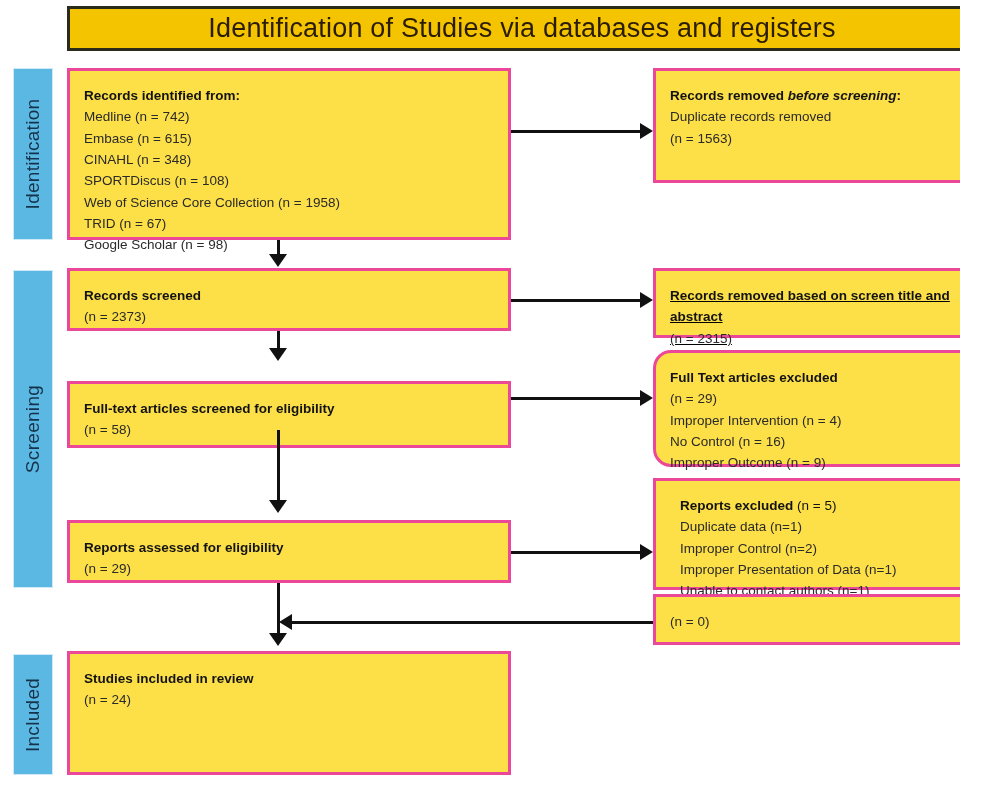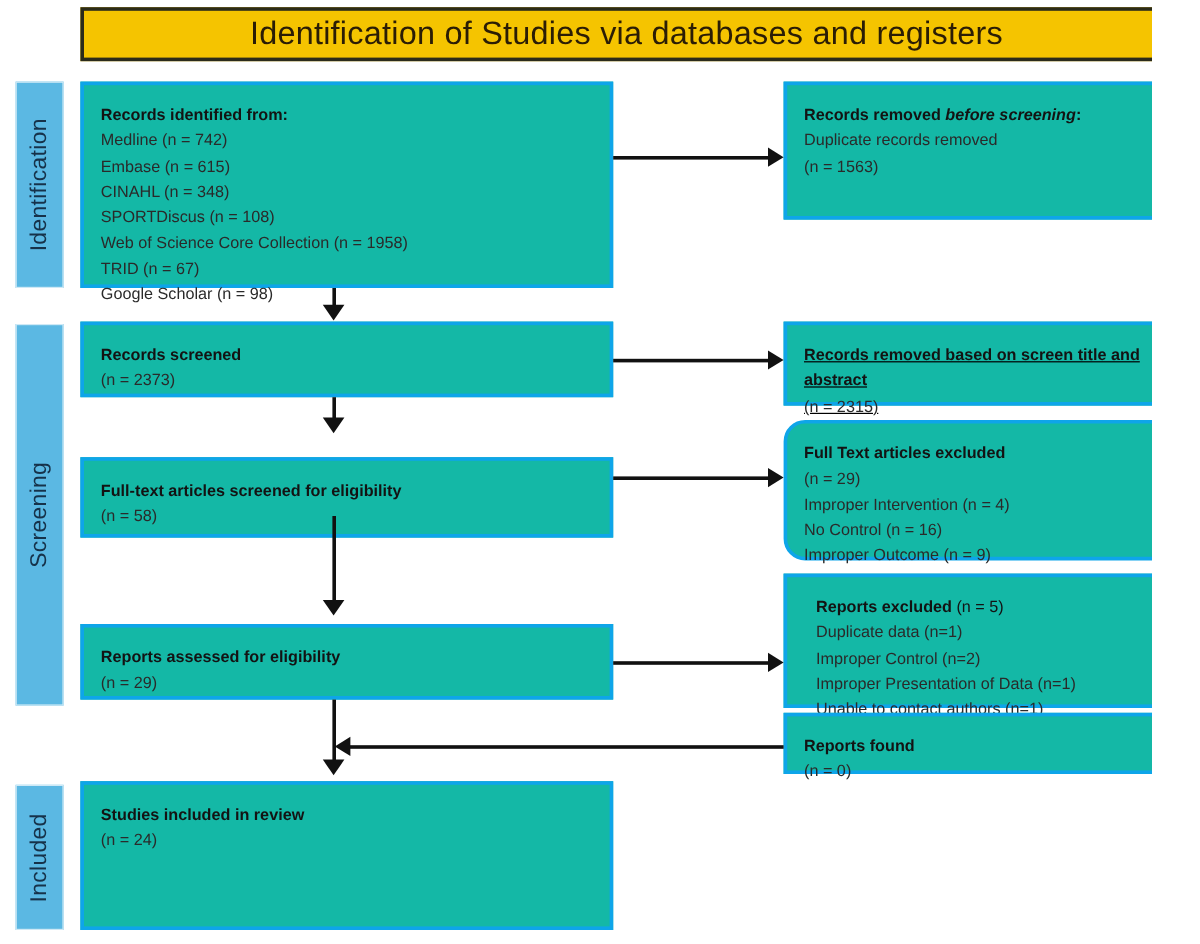--- a/index.html
+++ b/index.html
@@ -48,22 +48,22 @@
     color:#16324a;
     letter-spacing:.3px;
   }
   #tab-identification{ left:13px; top:68px;  width:40px; height:172px; }
   #tab-screening    { left:13px; top:270px; width:40px; height:318px; }
   #tab-included     { left:13px; top:654px; width:40px; height:121px; }
 
   
   .box{
     position:absolute;
-    background:#14b8a6;
-    border:3px solid #0ea5e9;
+    background:#fde047;
+    border:3px solid #ec4899;
     box-sizing:border-box;
     padding:14px 0 0 14px;
   }
   .box .line{
     font-size:13.5px;
     color:#2a2a2a;
     line-height:1.58;
     white-space:nowrap;
   }
   .box .line.bold{ font-weight:700; color:#131313; }
@@ -178,21 +178,20 @@
 
   <div class="box" id="box-reports-excluded">
     <div class="line bold"><span>Reports excluded</span><span class="plain"> (n = 5)</span></div>
     <div class="line">Duplicate data (n=1)</div>
     <div class="line">Improper Control (n=2)</div>
     <div class="line">Improper Presentation of Data (n=1)</div>
     <div class="line">Unable to contact authors (n=1)</div>
   </div>
 
   <div class="box" id="box-reports-found">
-    <div class="line bold">Reports found</div>
     <div class="line">(n = 0)</div>
   </div>
 
   <div class="box" id="box-studies-included">
     <div class="line bold">Studies included in review</div>
     <div class="line">(n = 24)</div>
   </div>
 
   <div class="conn hline" style="left:511px; top:130px; width:131px;"></div>
   <div class="arrow-right" style="left:640px; top:123px;"></div>

